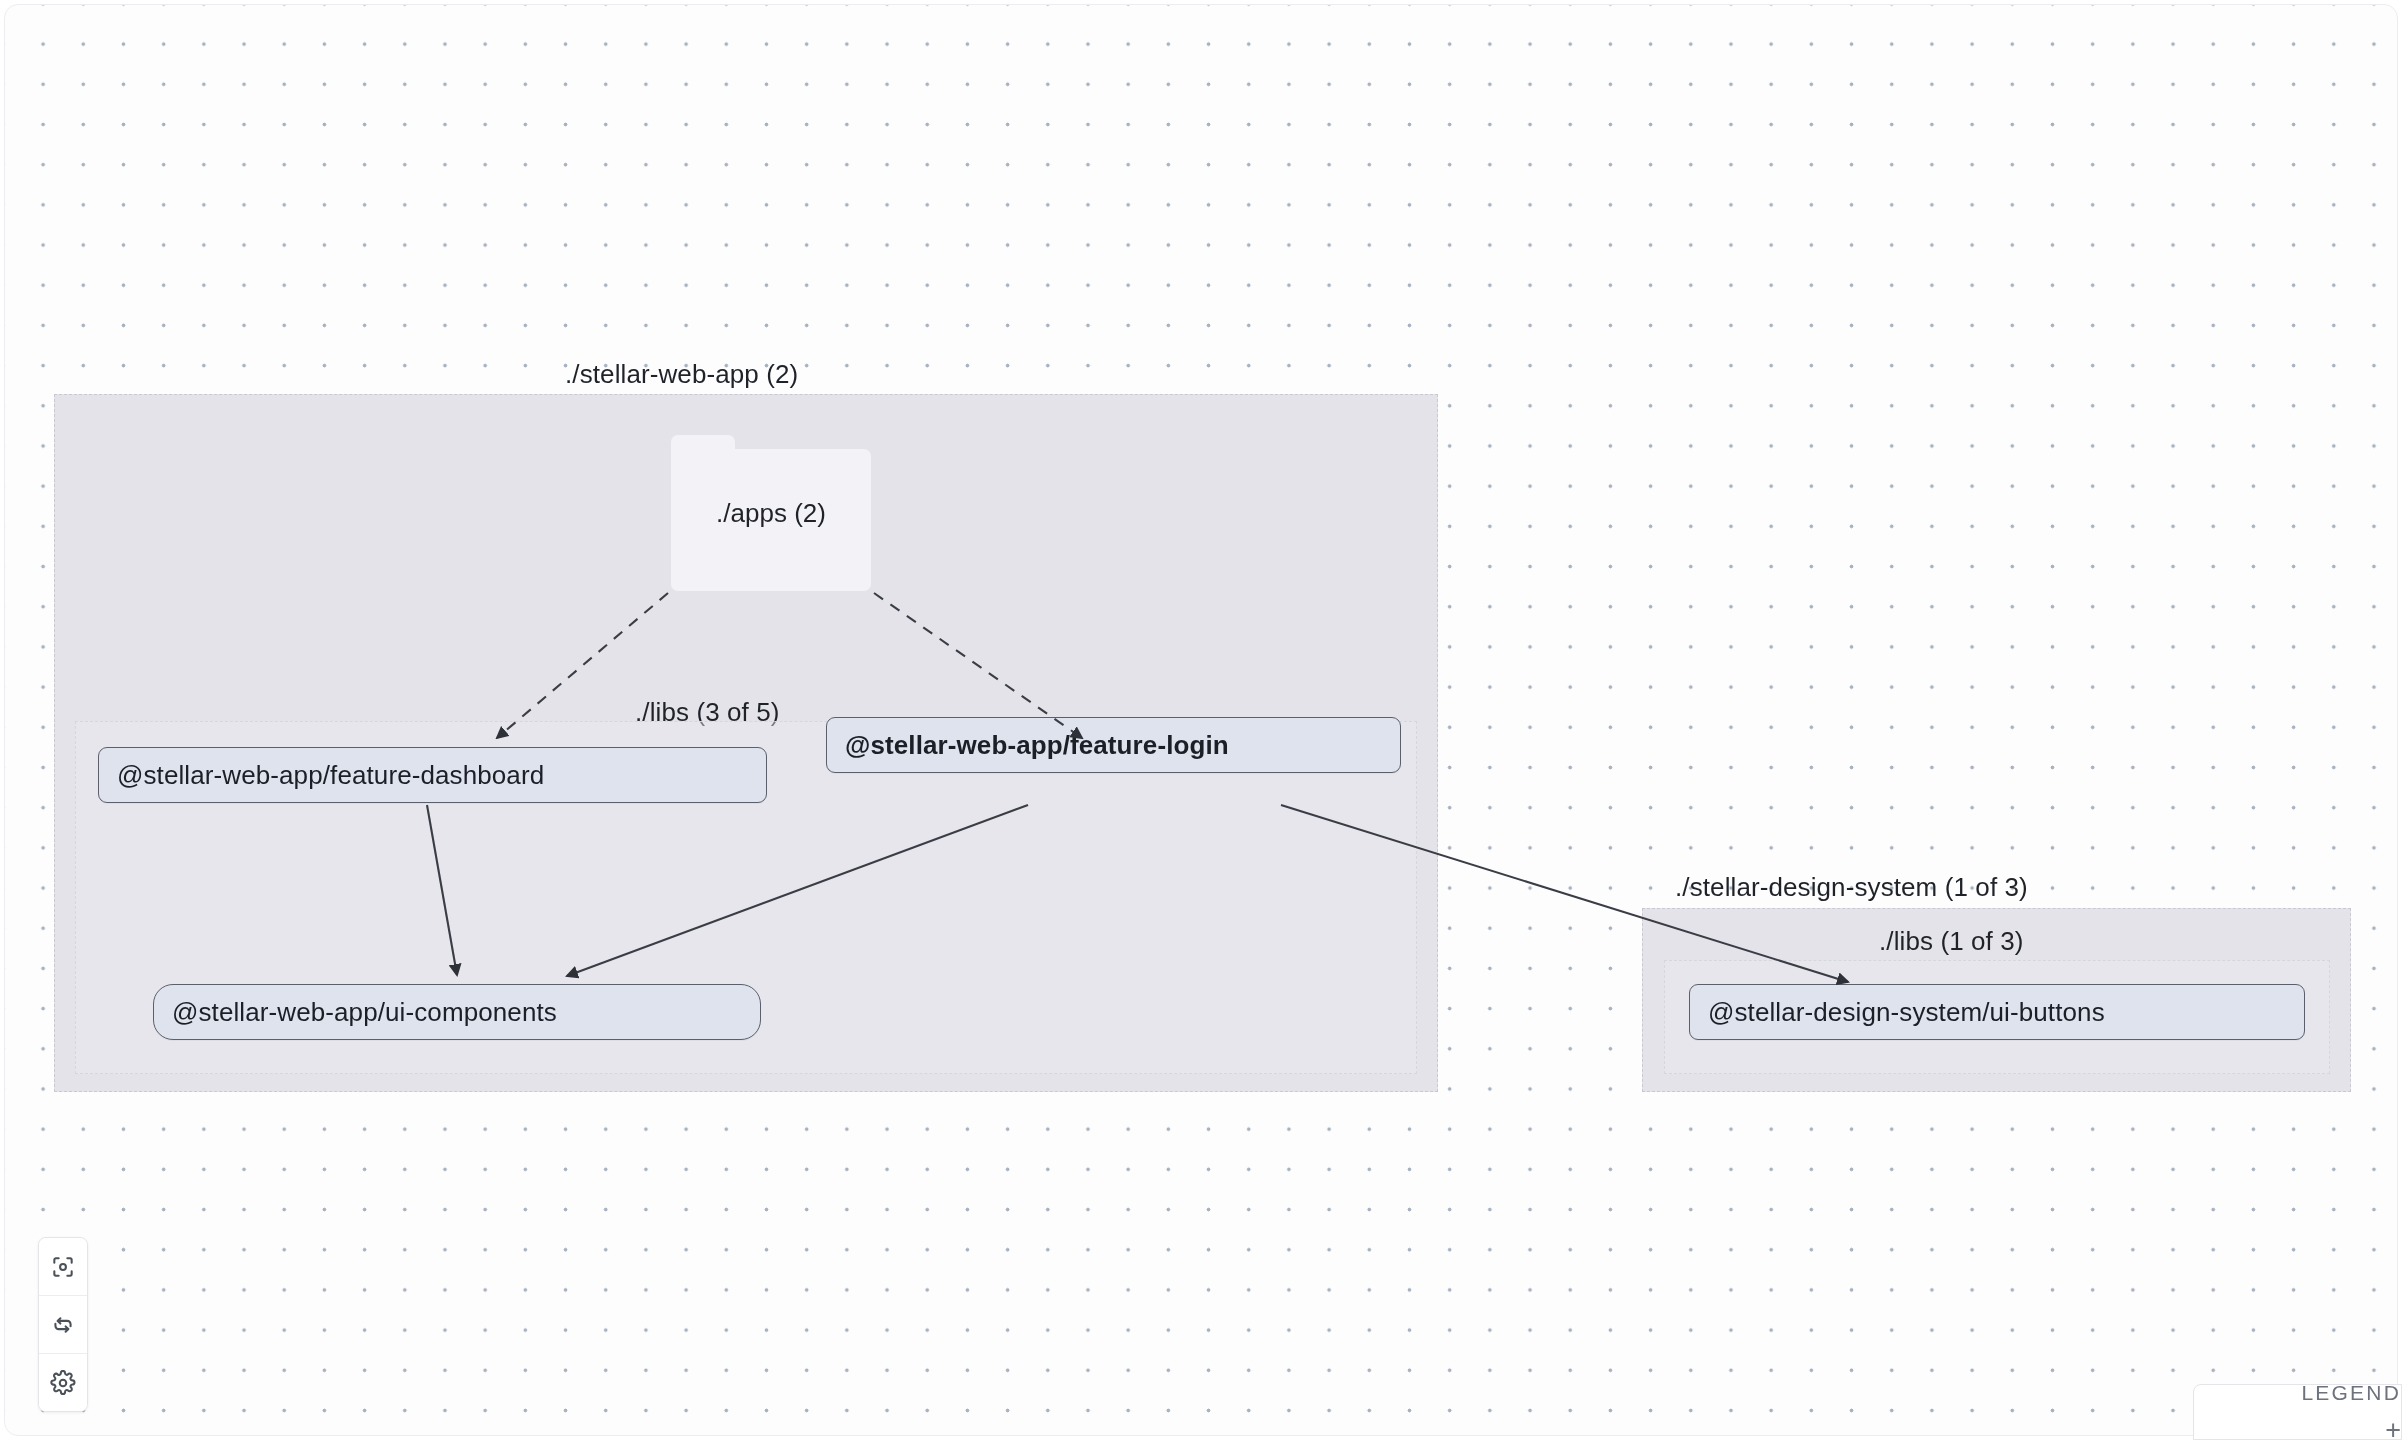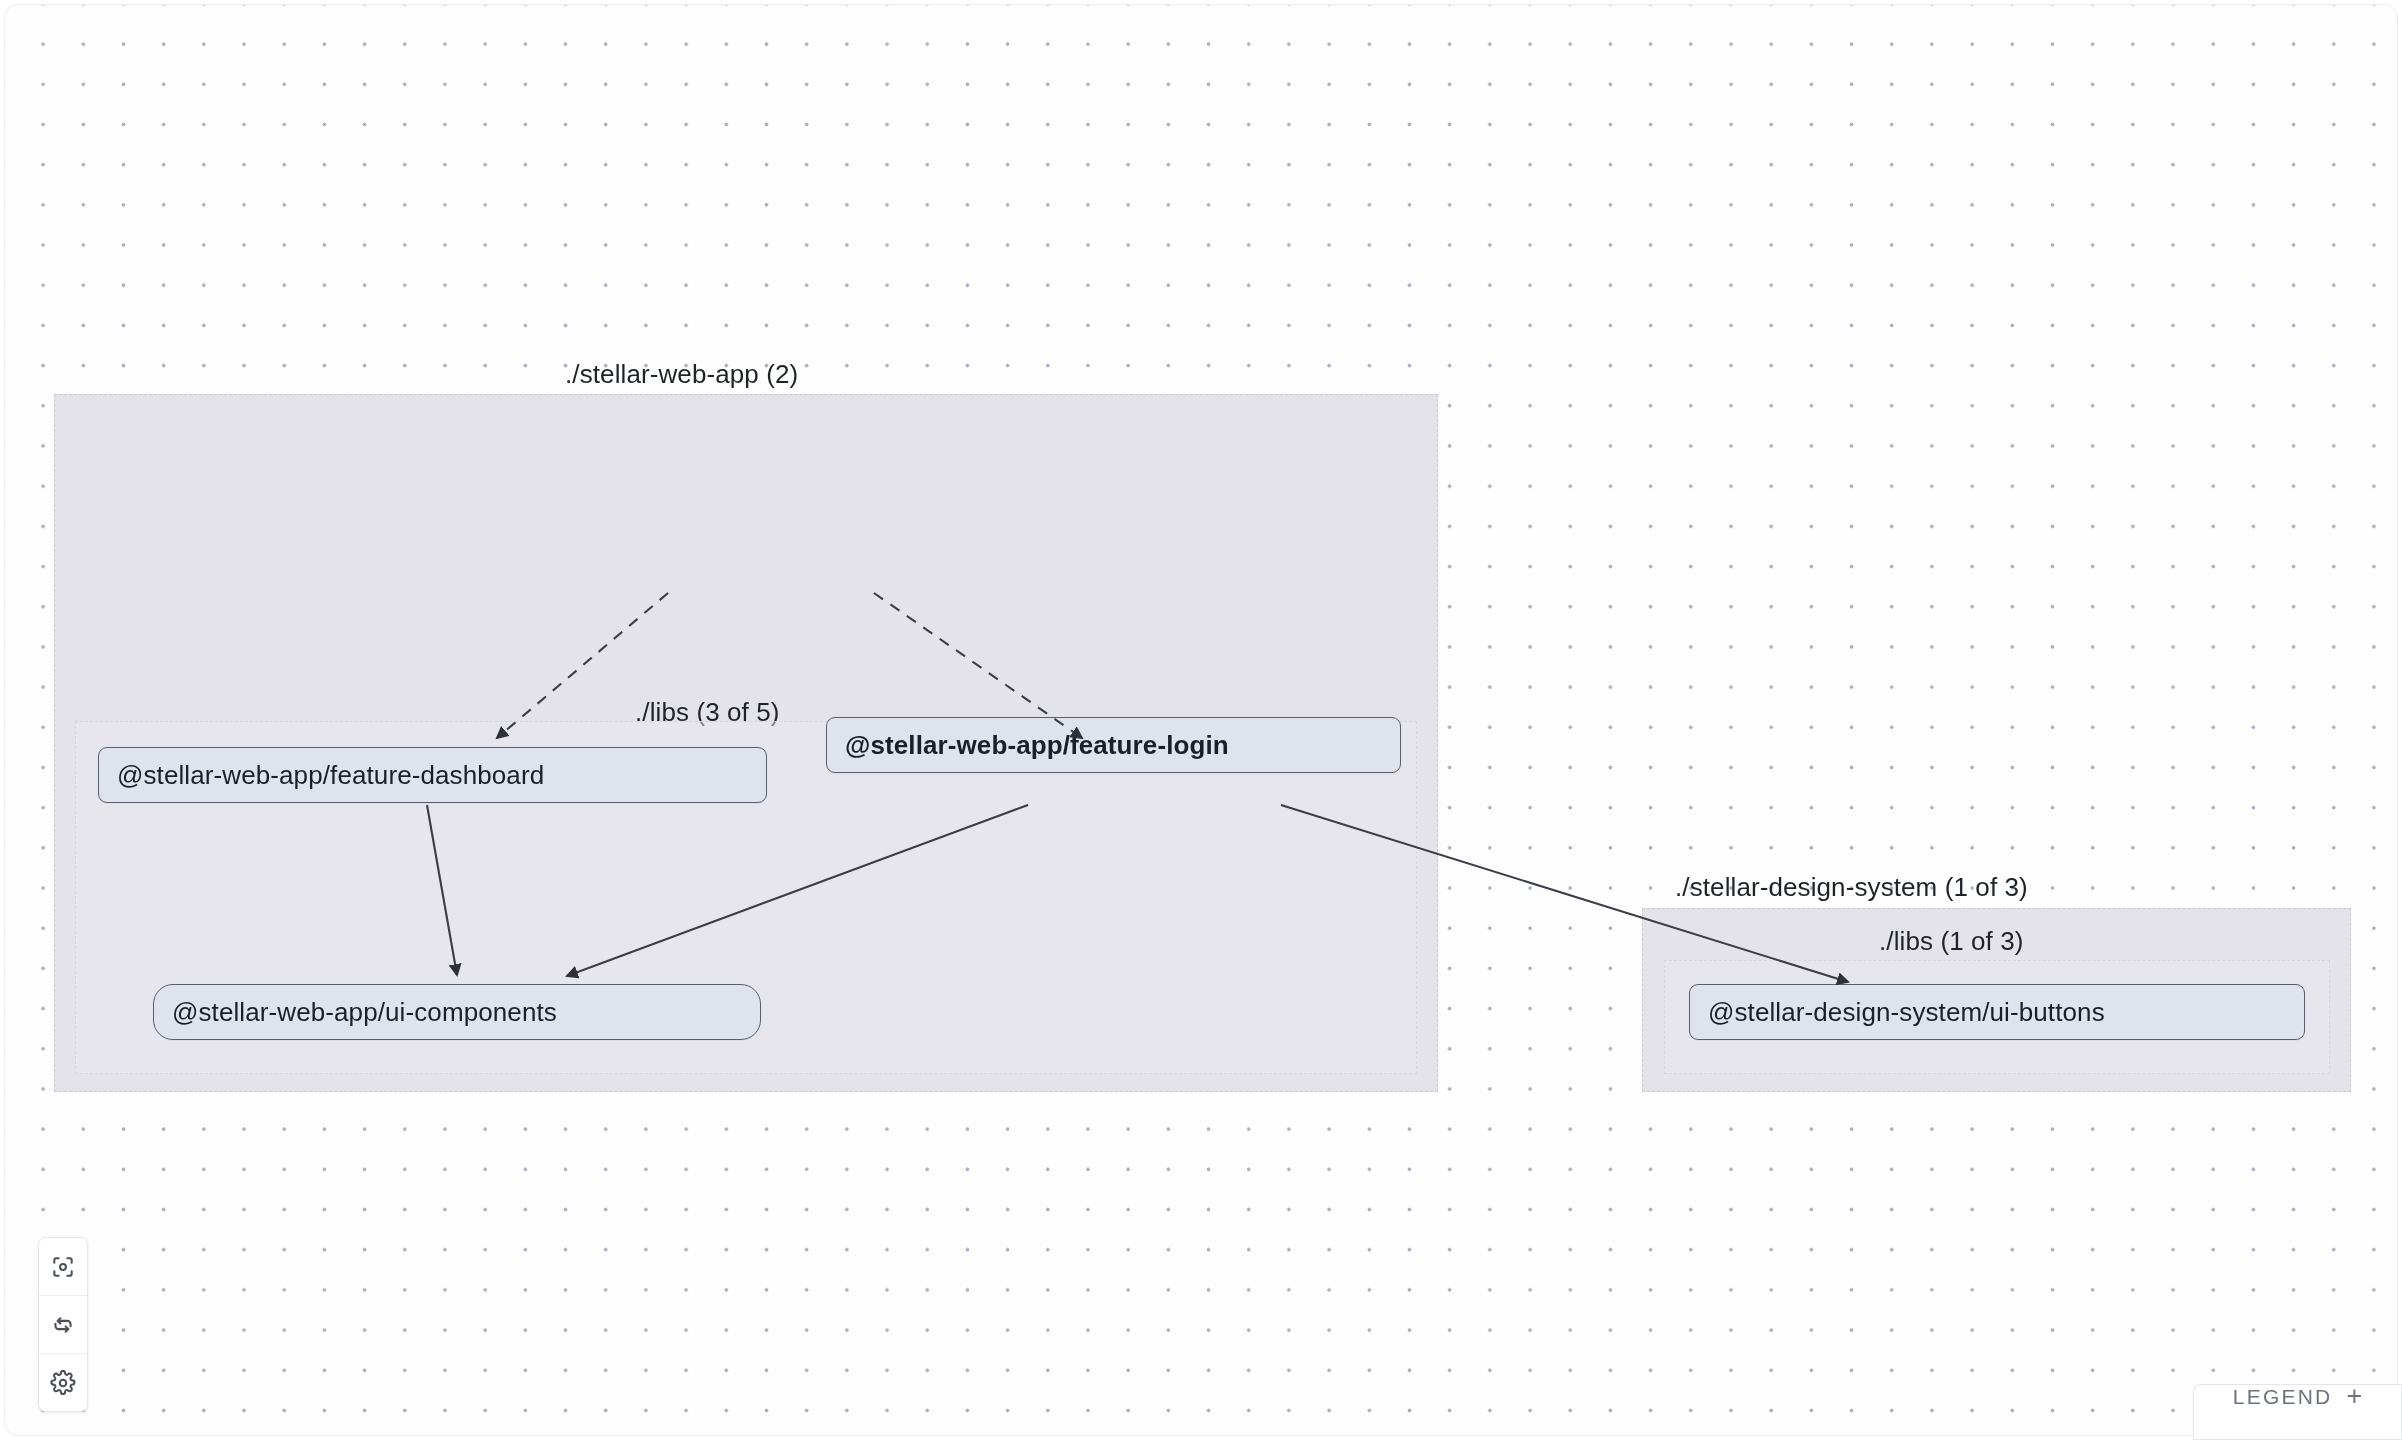--- a/index.html
+++ b/index.html
@@ -149,25 +149,26 @@
   #legend {
     position: absolute;
     left: 2193px;
     top: 1384px;
     width: 209px;
     height: 56px;
     background: #ffffff;
     border: 1px solid #e3e5e9;
     border-radius: 8px 0 0 0;
     display: flex;
-    align-items: flex-start;
+    align-items: flex-end;
     justify-content: center;
     gap: 14px;
     cursor: pointer;
     box-sizing: border-box;
+    flex-direction: column;
   }
   #legend .ltext {
     font-size: 21px;
     letter-spacing: 2.2px;
     color: #6d727c;
   }
   #legend .lplus {
     font-size: 27px;
     color: #6d727c;
     line-height: 1;
@@ -179,20 +180,25 @@
 
 <div id="app">
   <div id="canvas">
 
     <div class="group-label" style="left:560px; top:356px;">./stellar-web-app (2)</div>
     <div class="group" style="left:49px; top:389px; width:1384px; height:698px;"></div>
 
     <div class="group-label" style="left:630px; top:694px;">./libs (3 of 5)</div>
     <div class="subgroup" style="left:70px; top:716px; width:1342px; height:353px;"></div>
 
+    <div class="folder" style="left:666px; top:430px; width:200px; height:156px;">
+      <div class="tab"></div>
+      <div class="body"></div>
+      <div class="flabel">./apps (2)</div>
+    </div>
 
     <div class="node" style="left:93px; top:742px; width:669px; height:56px;">
       <span>@stellar-web-app/feature-dashboard</span>
     </div>
 
     <div class="node" style="left:821px; top:712px; width:575px; height:56px;font-weight:bold;">
       <span>@stellar-web-app/feature-login</span>
     </div>
 
     <div class="node" style="left:148px; top:979px; width:608px; height:56px;border-radius:20px;">

